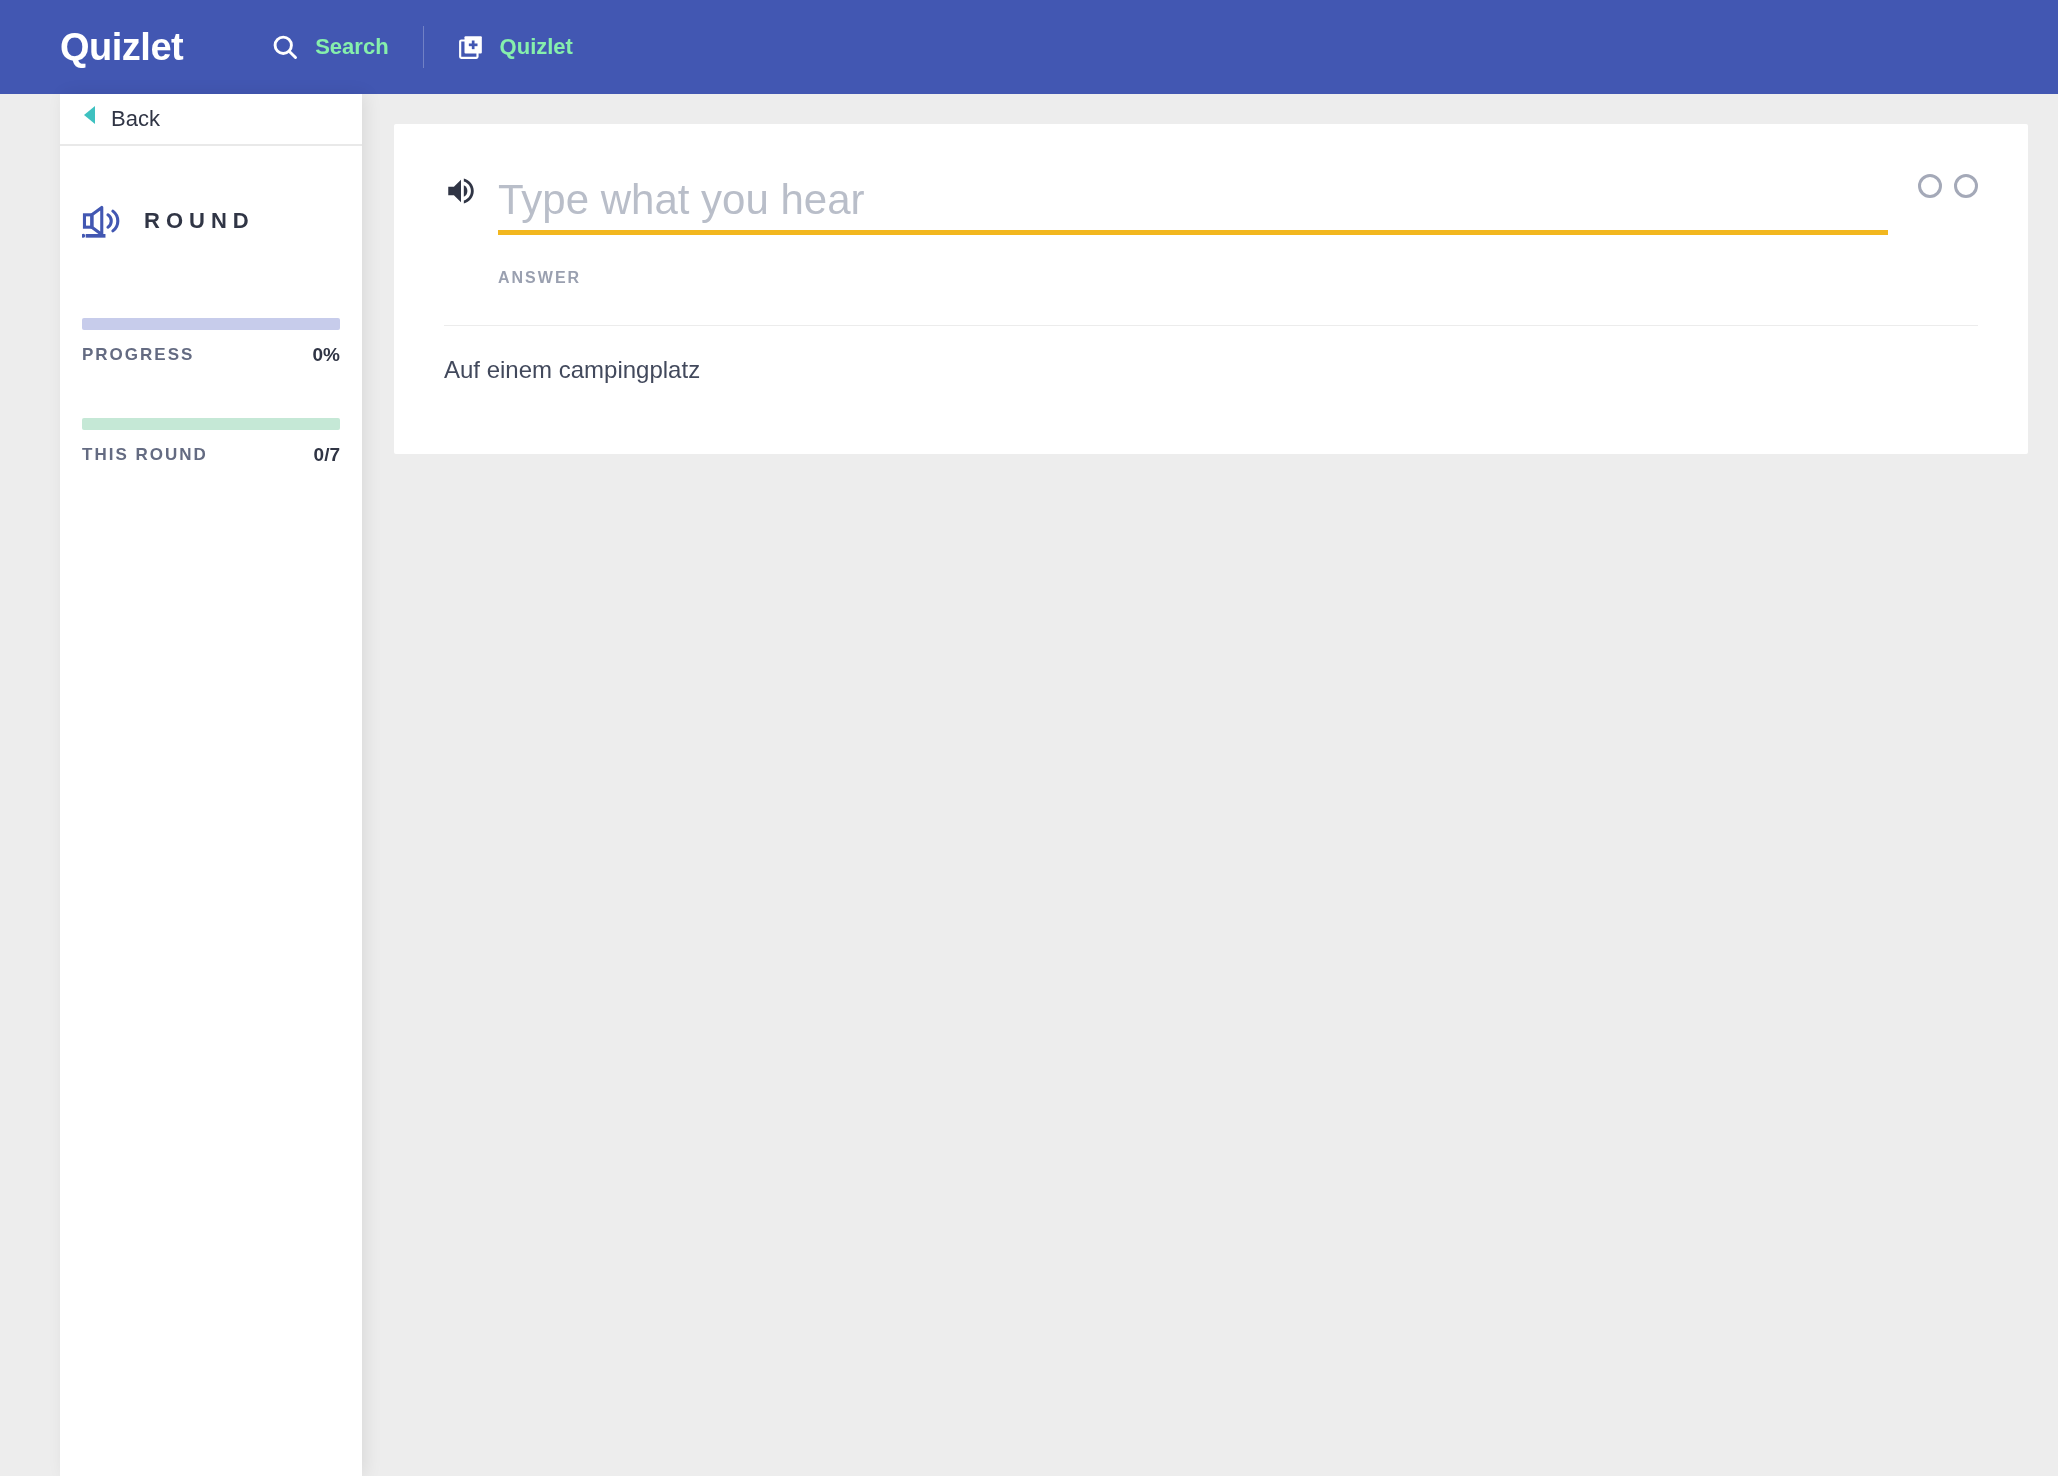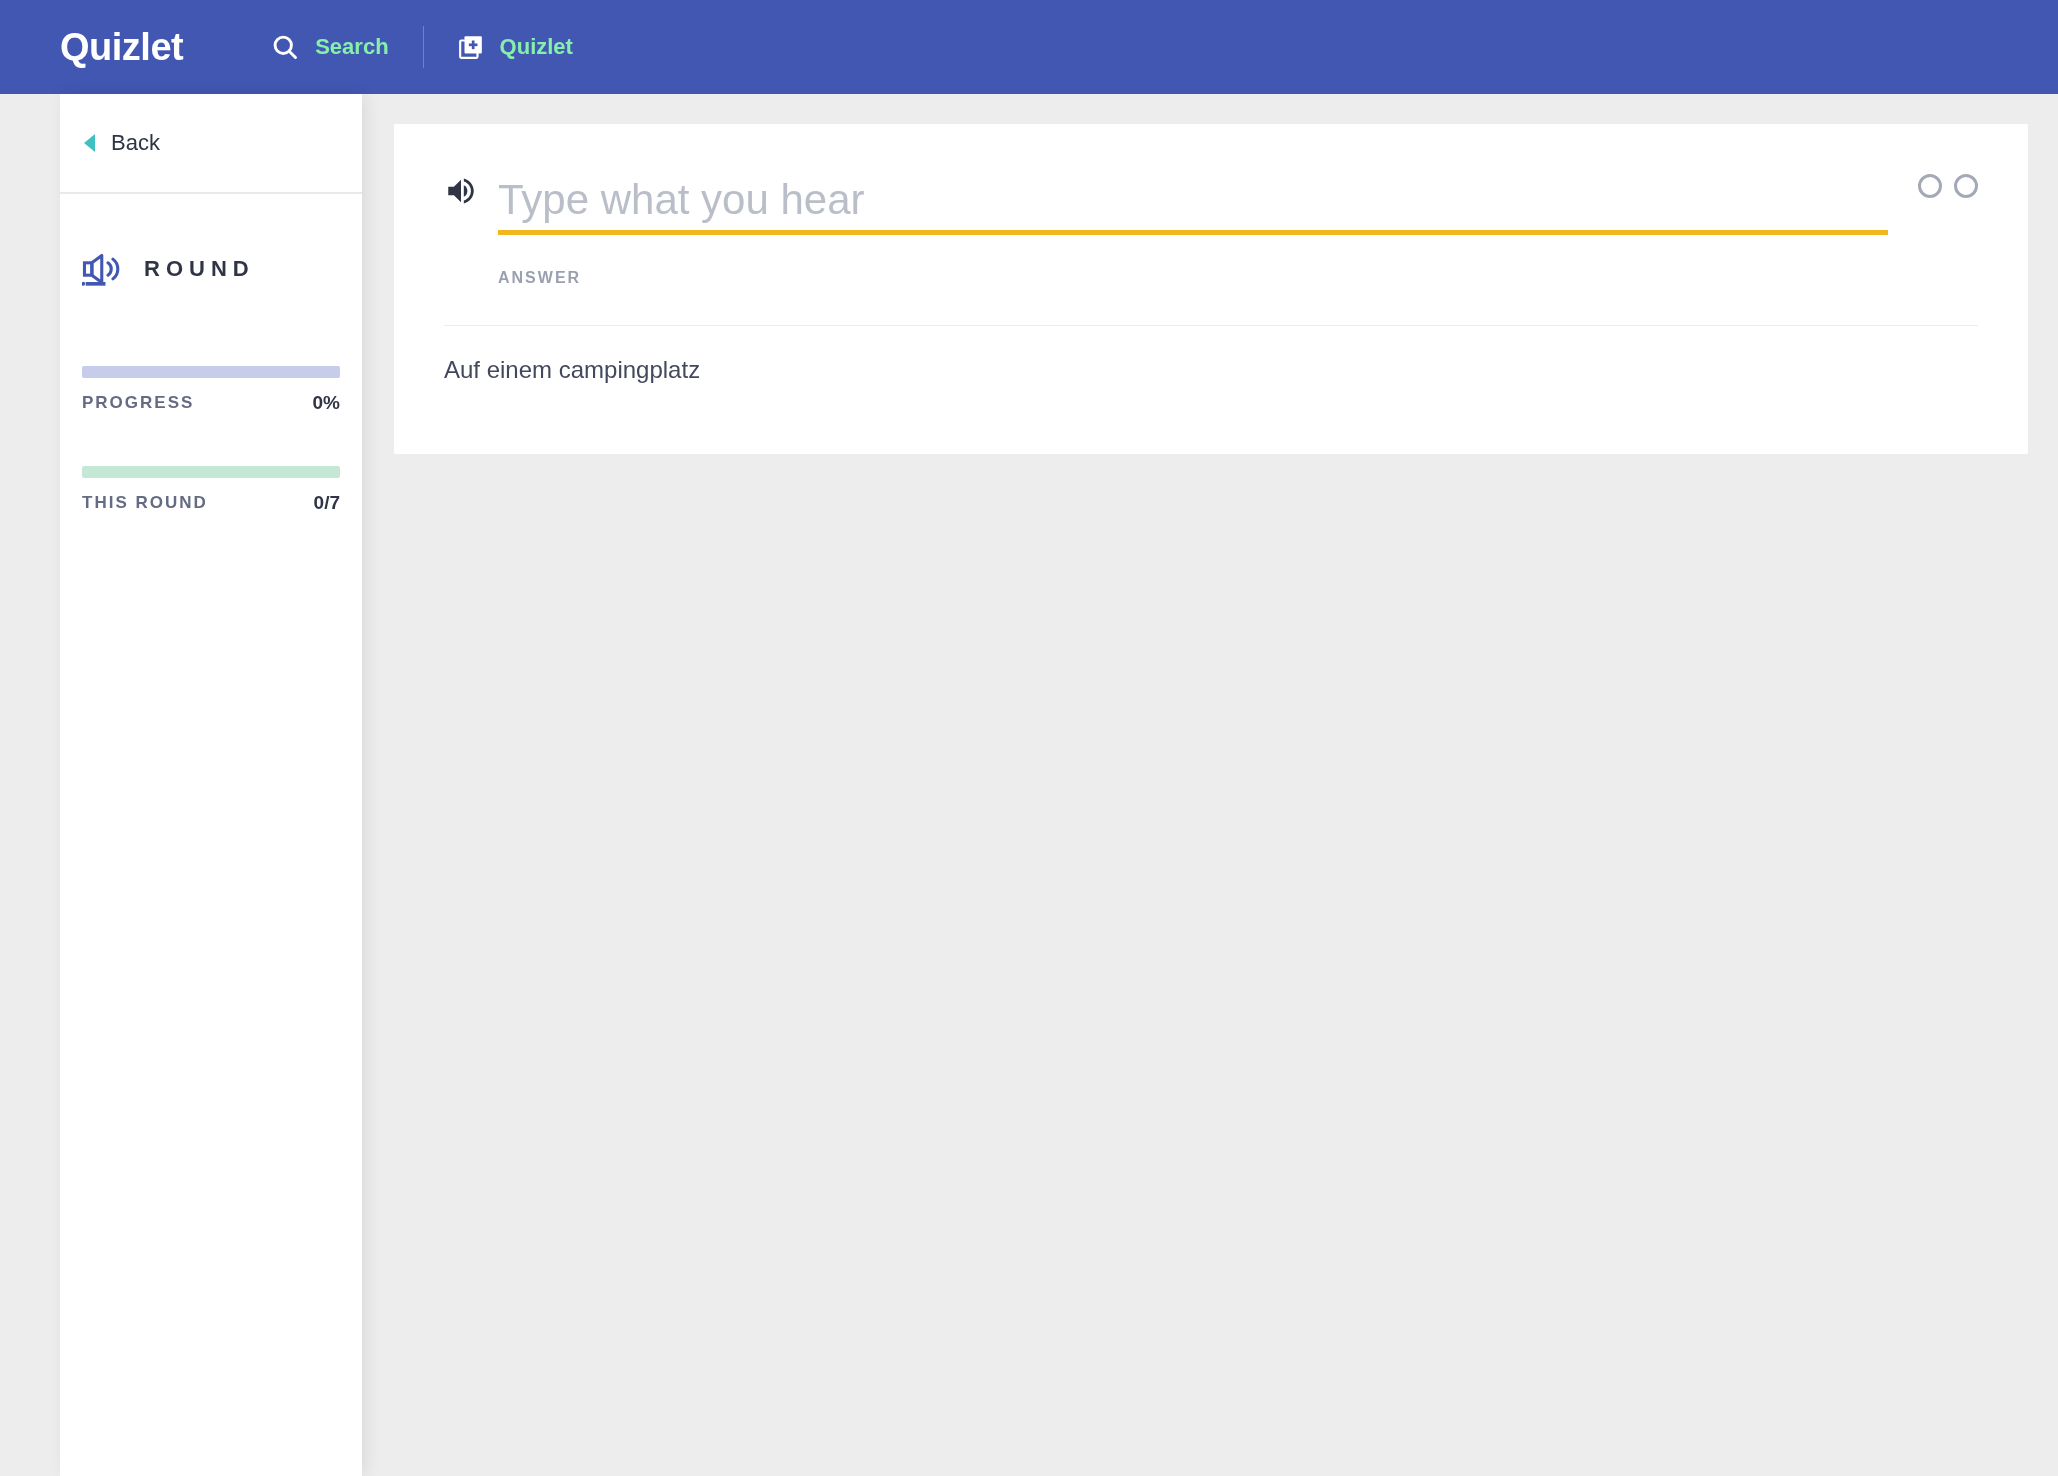--- a/index.html
+++ b/index.html
@@ -53,23 +53,22 @@
     width: 302px;
     min-width: 302px;
     background: #fff;
     margin-left: 60px;
     display: flex;
     flex-direction: column;
     box-shadow: 4px 0 16px rgba(0,0,0,0.08);
   }
   .back-row {
     display: flex;
-    align-items: center;
     gap: 16px;
-    padding: 36px 22px;
+    padding: 12px 22px;
     border-bottom: 2px solid #e9e9e9;
     cursor: pointer;
   }
   .back-caret {
     width: 0;
     height: 0;
     border-top: 9px solid transparent;
     border-bottom: 9px solid transparent;
     border-right: 11px solid #3ec1c0;
     margin-left: 2px;

